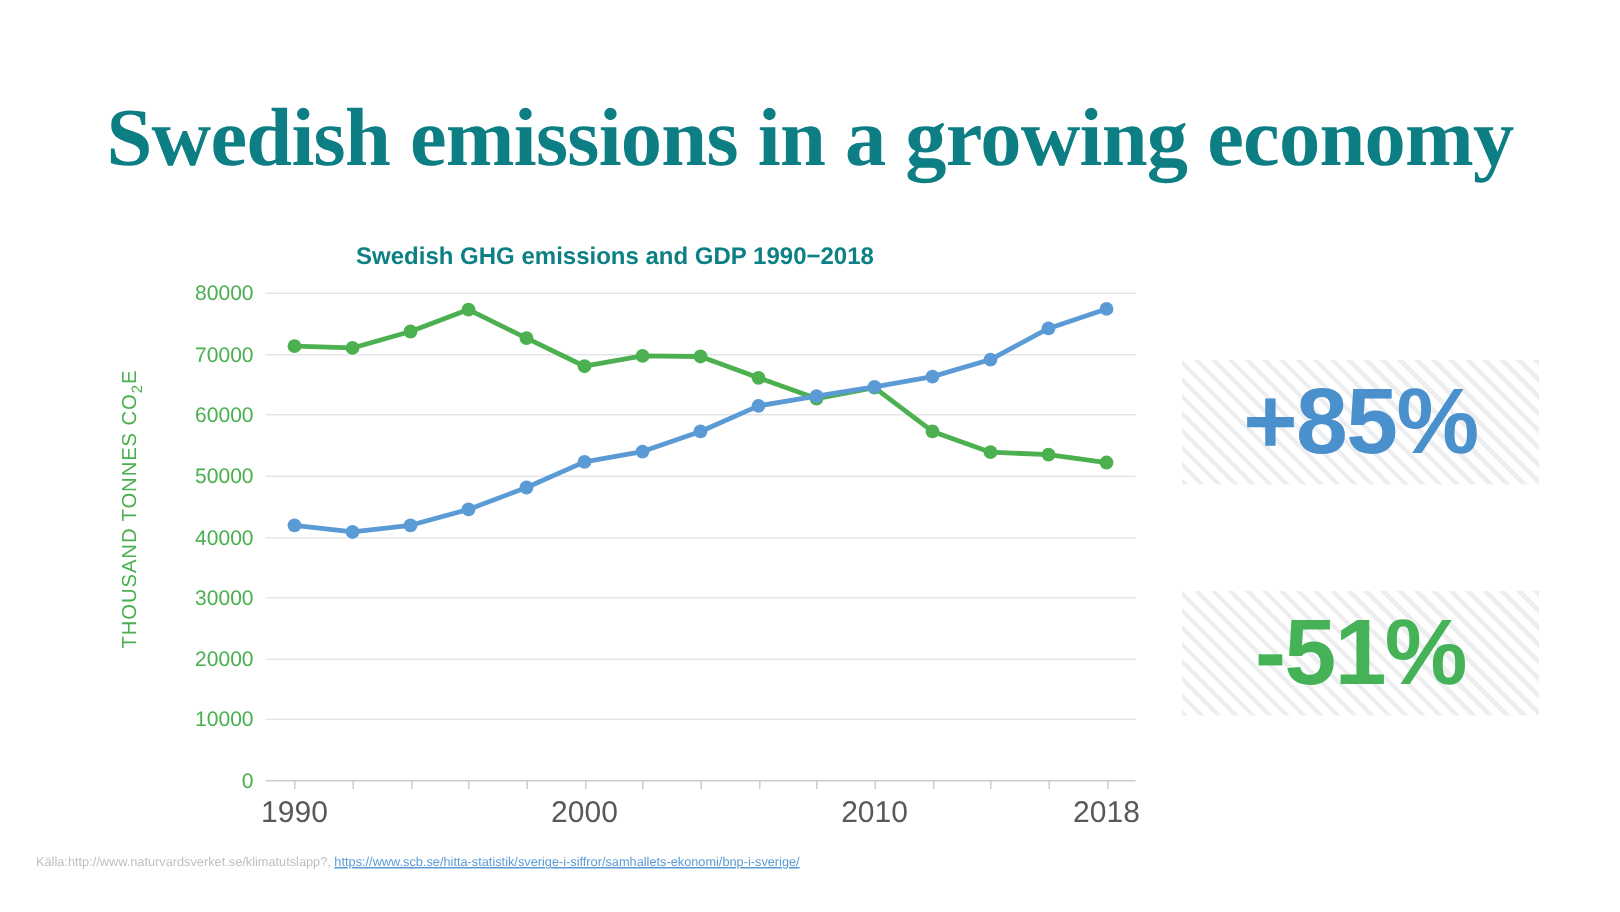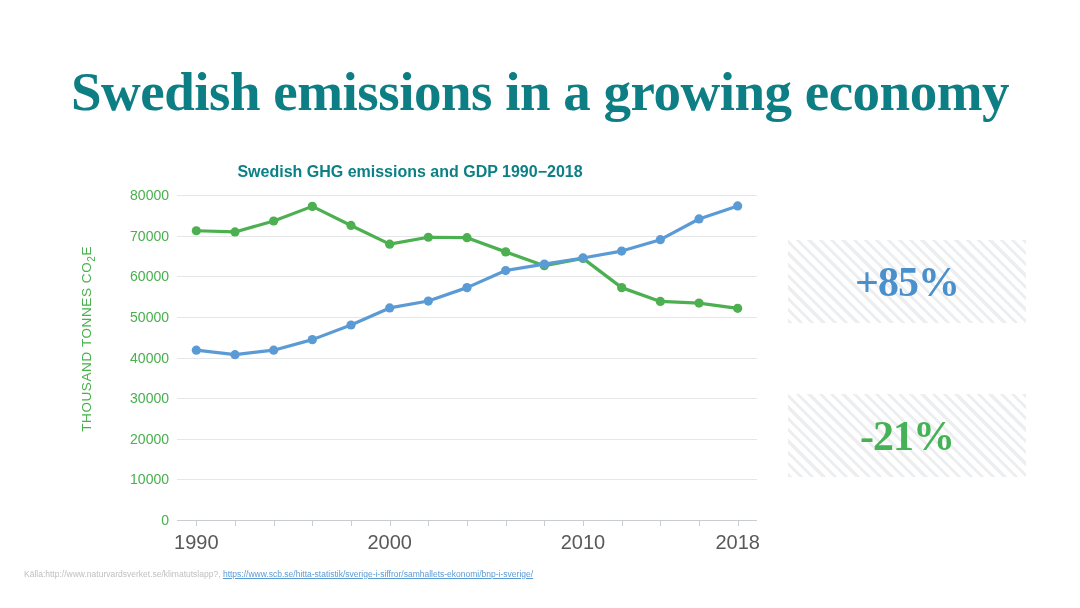--- a/index.html
+++ b/index.html
@@ -168,23 +168,23 @@
     justify-content: center;
     background-color: #ffffff;
     background-image: repeating-linear-gradient(
         45deg,
         #eceeef 0px,
         #eceeef 3px,
         #ffffff 3px,
         #ffffff 8px);
   }
   .callout-value {
-    font-family: Liberation Serif, serif;
+    font-family: Liberation Sans, sans-serif;
     font-weight: bold;
-    font-size: 42px;
+    font-size: 62px;
     line-height: 62px;
     letter-spacing: -1px;
     white-space: nowrap;
   }
   #gdp-value { color: #4A90CC; }
   #ghg-value { color: #46B257; }
 
   
   #footer {
     position: absolute;
@@ -297,17 +297,17 @@
 </div>
 
 <div class="callout" id="callout-gdp">
   <div class="callout-box">
     <div class="callout-value" id="gdp-value">+85%</div>
   </div>
 </div>
 
 <div class="callout" id="callout-ghg">
   <div class="callout-box">
-    <div class="callout-value" id="ghg-value">-21%</div>
+    <div class="callout-value" id="ghg-value">-51%</div>
   </div>
 </div>
 
 <div id="footer"><span>Källa:http://www.naturvardsverket.se/klimatutslapp?, </span><span id="footer-link">https://www.scb.se/hitta-statistik/sverige-i-siffror/samhallets-ekonomi/bnp-i-sverige/</span></div>
 
 </body></html>

